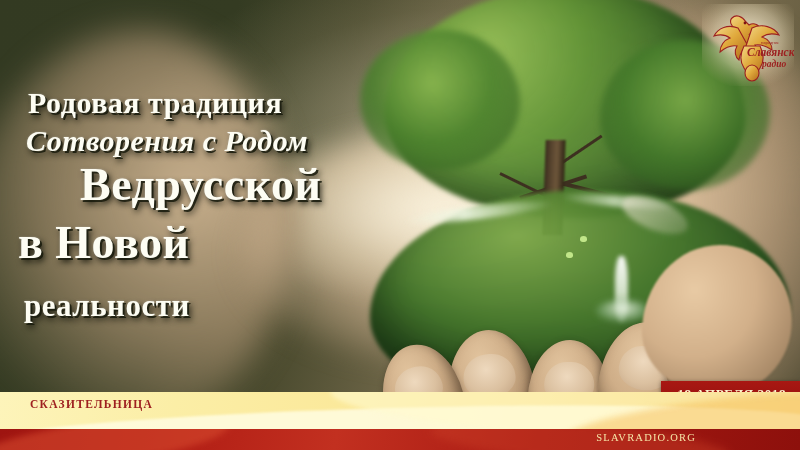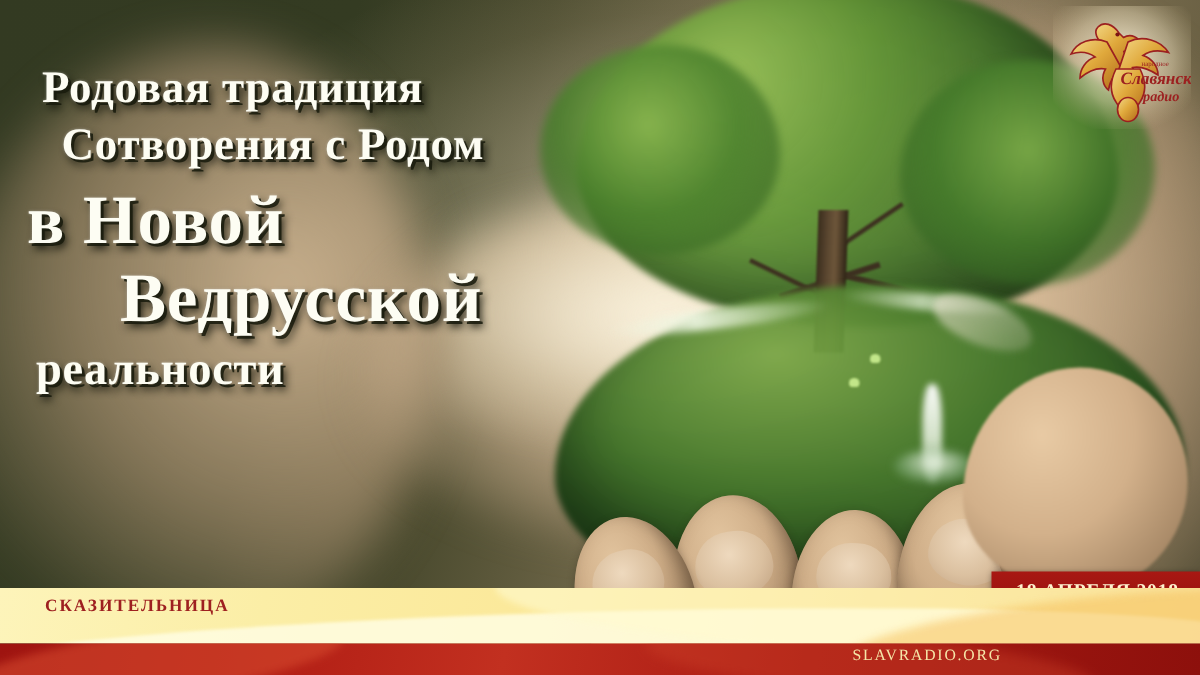--- a/index.html
+++ b/index.html
@@ -190,39 +190,39 @@
     font-family: "Liberation Serif", "DejaVu Serif", serif;
     font-weight: 700;
     letter-spacing: 0.5px;
     line-height: 1.0;
     white-space: nowrap;
     text-shadow:
       2px 2px 0 rgba(24,26,12,0.85),
       3px 4px 6px rgba(12,14,6,0.85),
       0 0 2px rgba(255,255,255,0.4);
   }
-  .t1 { font-size: 30px; margin-left: 10px; }
-  .t2 { font-size: 30px; margin-left: 23px; margin-top: 8px; }
+  .t1 { font-size: 30px; margin-left: 10px; margin-top: 44px; }
+  .t2 { font-size: 30px; margin-left: 8px; margin-top: 8px; font-style: italic; }
   .t3 { font-size: 46px; margin-top: 12px; margin-left: 0px; }
   .t4 { font-size: 46px; margin-top: 6px; margin-left: 62px; }
-  .t5 { font-size: 31px; margin-top: 8px; margin-left: 6px; }
+  .t5 { font-size: 31px; margin-top: 24px; margin-left: 6px; }
 
   
   .logo {
     position: absolute;
     right: 6px; top: 4px;
     width: 92px; height: 82px;
   }
   .logo svg { display: block; }
 
   
   .banner {
     position: absolute;
     left: 0; bottom: 0;
-    width: 680px; height: 58px;
+    width: 680px; height: 58px; padding-left: 28px;
   }
   .banner-cream {
     position: absolute;
     left: 0; top: 0;
     width: 800px; height: 37px;
     background: linear-gradient(100deg, #fdf4ba 0%, #fbeea6 22%, #fbe899 46%, #f9dd7e 66%, #f6cf62 82%, #f2bf4e 100%);
     overflow: hidden;
   }
   .swoosh-a {
     position: absolute;
@@ -414,22 +414,22 @@
 
       <text x="59" y="40" font-family="Liberation Serif, serif" font-size="4.6" fill="#9c2020">народное</text>
       <text x="45" y="52" font-family="Liberation Serif, serif" font-size="11.5" font-style="italic" font-weight="bold" fill="#9c2020">Славянское</text>
       <text x="60" y="63" font-family="Liberation Serif, serif" font-size="9.5" font-style="italic" font-weight="bold" fill="#9c2020">радио</text>
     </svg>
   </div>
 
   <div class="title-block">
     <div class="t-line t1">Родовая традиция</div>
     <div class="t-line t2">Сотворения с Родом</div>
+    <div class="t-line t4">Ведрусской</div>
     <div class="t-line t3">в Новой</div>
-    <div class="t-line t4">Ведрусской</div>
     <div class="t-line t5">реальности</div>
   </div>
 
   <div class="date-badge">18 апреля 2018</div>
 
   <div class="banner">
     <div class="banner-cream">
       <div class="swoosh-a"></div>
       <div class="swoosh-b"></div>
       <div class="swoosh-c"></div>

